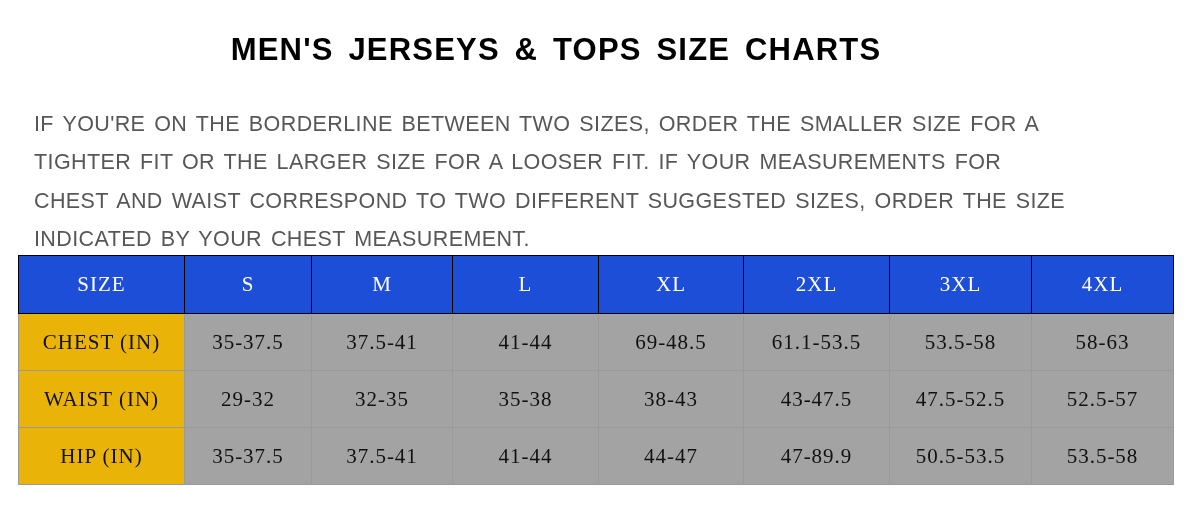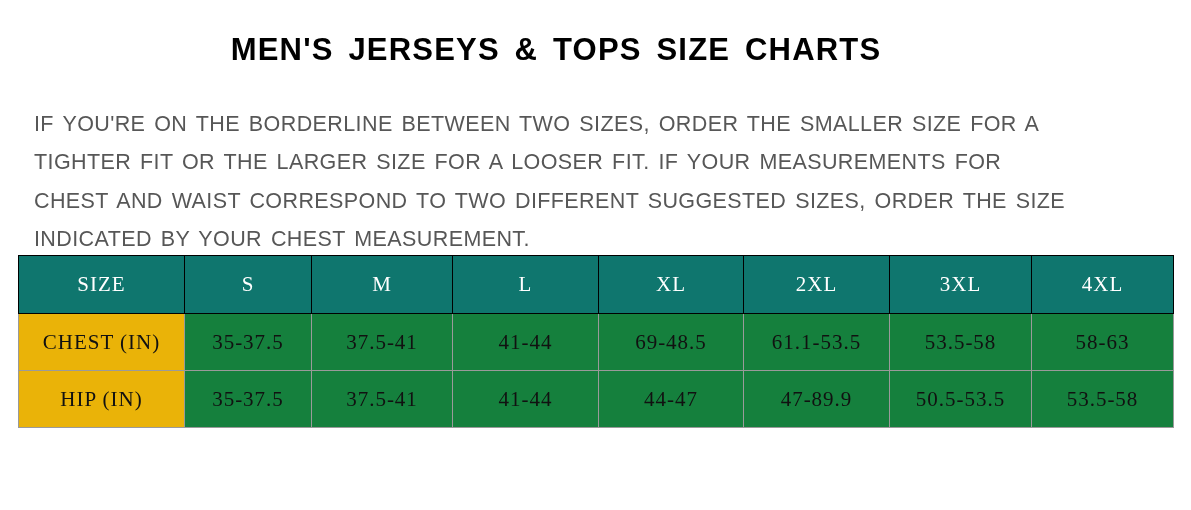--- a/index.html
+++ b/index.html
@@ -60,28 +60,28 @@
     border: 1px solid #9a9a9a;
     text-align: center;
     vertical-align: middle;
     font-size: 21px;
     letter-spacing: 1px;
     height: 57px;
     padding: 0 2px;
     box-sizing: border-box;
   }
   table.size-chart thead th {
-    background: #0f766e;
+    background: #1d4ed8;
     color: #ffffff;
     border-color: #000000;
     font-weight: normal;
     height: 58px;
   }
   table.size-chart tbody td {
-    background: #15803d;
+    background: #a3a3a3;
     color: #111111;
   }
   table.size-chart tbody td.rowhead {
     background: #eab308;
     color: #111111;
   }
   col.c0 { width: 166px; }
   col.c1 { width: 127px; }
   col.c2 { width: 141px; }
   col.c3 { width: 146px; }
@@ -128,20 +128,30 @@
           <td class="rowhead">CHEST (IN)</td>
           <td>35-37.5</td>
           <td>37.5-41</td>
           <td>41-44</td>
           <td>69-48.5</td>
           <td>61.1-53.5</td>
           <td>53.5-58</td>
           <td>58-63</td>
         </tr>
         <tr>
+          <td class="rowhead">WAIST (IN)</td>
+          <td>29-32</td>
+          <td>32-35</td>
+          <td>35-38</td>
+          <td>38-43</td>
+          <td>43-47.5</td>
+          <td>47.5-52.5</td>
+          <td>52.5-57</td>
+        </tr>
+        <tr>
           <td class="rowhead">HIP (IN)</td>
           <td>35-37.5</td>
           <td>37.5-41</td>
           <td>41-44</td>
           <td>44-47</td>
           <td>47-89.9</td>
           <td>50.5-53.5</td>
           <td>53.5-58</td>
         </tr>
       </tbody>

